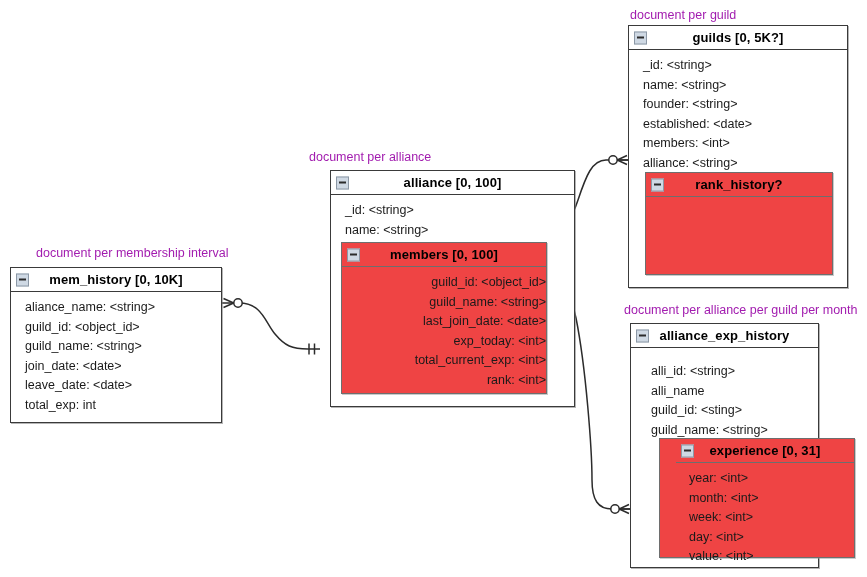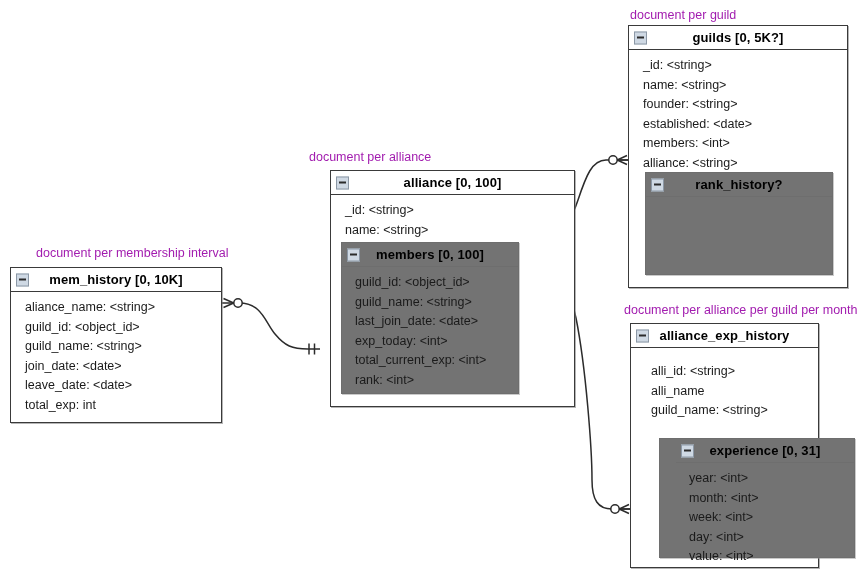--- a/index.html
+++ b/index.html
@@ -34,21 +34,21 @@
     position: absolute;
     box-sizing: border-box;
     background: #ffffff;
     border: 1.6px solid #3a3a3a;
     box-shadow: 1px 1px 0 rgba(120,120,120,0.55);
   }
   
   .subentity {
     position: absolute;
     box-sizing: border-box;
-    background: #737373;
+    background: #ef4444;
     border: 1.4px solid #6e6e6e;
     box-shadow: 1px 1px 0 rgba(150,150,150,0.5);
   }
 
   .ent-header {
     position: relative;
     box-sizing: border-box;
     height: 24px;
     border-bottom: 1.4px solid #3a3a3a;
     display: flex;
@@ -187,21 +187,21 @@
   <div class="entity" style="left:308px; top:170px; width:245px; height:237px;margin-left:22px;">
     <div class="ent-header">
       <span class="collapse-icon"></span>
       <span class="ent-title">alliance [0, 100]</span>
     </div>
     <div class="ent-body" style="padding-bottom:0;">
       <div class="field">_id: &lt;string&gt;</div>
       <div class="field">name: &lt;string&gt;</div>
     </div>
 
-    <div class="subentity" style="left:10px; top:71px; width:178px; height:152px;">
+    <div class="subentity" style="left:10px; top:71px; width:206px; height:152px;text-align:right;">
       <div class="ent-header">
         <span class="collapse-icon"></span>
         <span class="ent-title">members [0, 100]</span>
       </div>
       <div class="ent-body">
         <div class="field">guild_id: &lt;object_id&gt;</div>
         <div class="field">guild_name: &lt;string&gt;</div>
         <div class="field">last_join_date: &lt;date&gt;</div>
         <div class="field">exp_today: &lt;int&gt;</div>
         <div class="field">total_current_exp: &lt;int&gt;</div>
@@ -238,20 +238,21 @@
   <div class="caption" style="left:624px; top:303px;">document per alliance per guild per month</div>
 
   <div class="entity" style="left:630px; top:323px; width:189px; height:245px;">
     <div class="ent-header">
       <span class="collapse-icon"></span>
       <span class="ent-title">alliance_exp_history</span>
     </div>
     <div class="ent-body" style="padding-bottom:0;">
       <div class="field" style="padding-left:20px;margin-top:8px;">alli_id: &lt;string&gt;</div>
       <div class="field" style="padding-left:20px;">alli_name</div>
+      <div class="field" style="padding-left:20px;">guild_id: &lt;sting&gt;</div>
       <div class="field" style="padding-left:20px;">guild_name: &lt;string&gt;</div>
     </div>
 
     <div class="subentity" style="left:28px; top:114px; width:196px; height:120px;padding-left:16px;">
       <div class="ent-header">
         <span class="collapse-icon"></span>
         <span class="ent-title">experience [0, 31]</span>
       </div>
       <div class="ent-body">
         <div class="field">year: &lt;int&gt;</div>

